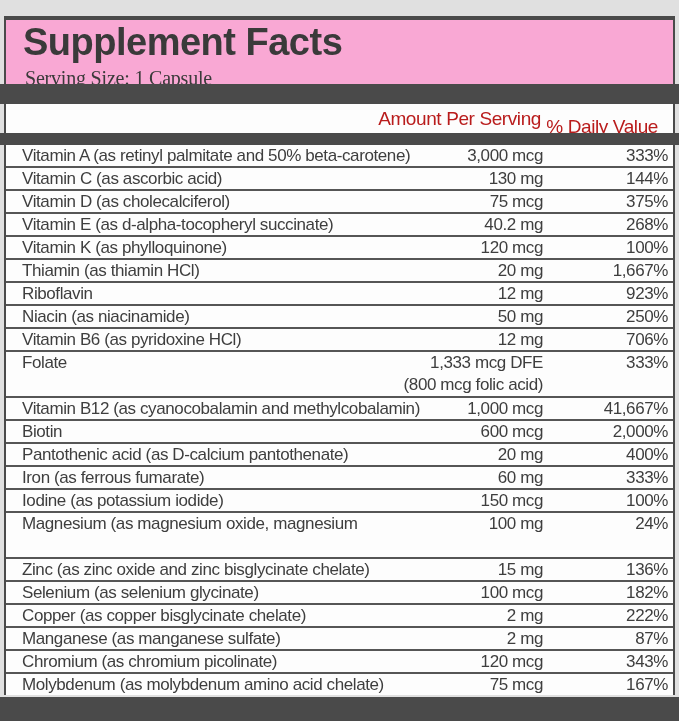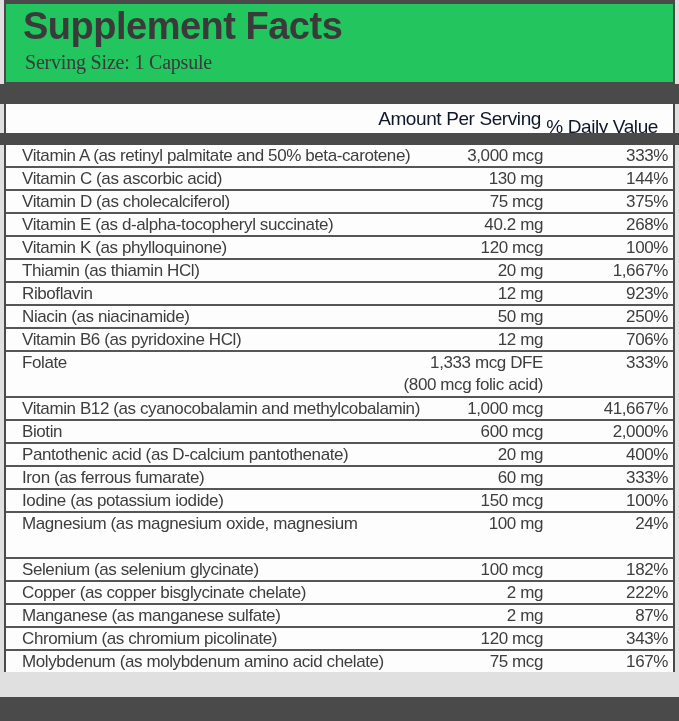--- a/index.html
+++ b/index.html
@@ -6,22 +6,22 @@
   body {
     width:679px; height:721px;
     background:#e0e0e0;
     font-family:"Liberation Sans", sans-serif;
     color:#3d3d3d;
     overflow:hidden;
   }
   .label { position:relative; width:679px; height:721px; }
 
   .titlebox {
-    position:absolute; left:4px; right:4px; top:0; height:84px;
-    background:#22c55e;
+    position:absolute; left:4px; right:4px; top:16px; height:84px;
+    background:#f9a8d4;
     border:2px solid #4a4a4a; border-top-width:4px;
     box-sizing:border-box;
   }
   .title {
     margin:3px 0 0 17px;
     font-size:38px; font-weight:800; line-height:1.05;
     letter-spacing:-0.5px; color:#3a3a3a;
   }
   .serving {
     margin:4px 0 0 19px;
@@ -34,21 +34,21 @@
   .bar3 { top:697px; height:24px; }
 
   .colheader {
     position:absolute; left:4px; right:4px; top:104px; height:29px;
     background:#fdfdfd;
     border-left:2px solid #4a4a4a; border-right:2px solid #4a4a4a;
     box-sizing:border-box;
   }
   .colheader span {
     position:absolute; top:0; line-height:29px;
-    font-size:19px; letter-spacing:-0.4px; white-space:nowrap; color:#0f172a;text-align:right;
+    font-size:19px; letter-spacing:-0.4px; white-space:nowrap; color:#b91c1c;text-align:right;
   }
   .hdr-amount { right:132px; }
   .hdr-dv     { right:15px;margin-top:8px; }
 
   .table {
     position:absolute; left:4px; right:4px; top:145px;
     background:#fdfdfd;
     border-left:2px solid #4a4a4a; border-right:2px solid #4a4a4a;
     box-sizing:border-box;
     text-decoration:underline;
@@ -162,20 +162,25 @@
         <span class="cell c-name">Iodine (as potassium iodide)</span>
         <span class="cell c-amt">150 mcg</span>
         <span class="cell c-dv">100%</span>
       </div>
       <div class="row double">
         <span class="cell c-name">Magnesium (as magnesium oxide, magnesium</span>
         <span class="cell c-amt">100 mg</span>
         <span class="cell c-dv">24%</span>
       </div>
       <div class="row">
+        <span class="cell c-name">Zinc (as zinc oxide and zinc bisglycinate chelate)</span>
+        <span class="cell c-amt">15 mg</span>
+        <span class="cell c-dv">136%</span>
+      </div>
+      <div class="row">
         <span class="cell c-name">Selenium (as selenium glycinate)</span>
         <span class="cell c-amt">100 mcg</span>
         <span class="cell c-dv">182%</span>
       </div>
       <div class="row">
         <span class="cell c-name">Copper (as copper bisglycinate chelate)</span>
         <span class="cell c-amt">2 mg</span>
         <span class="cell c-dv">222%</span>
       </div>
       <div class="row">

